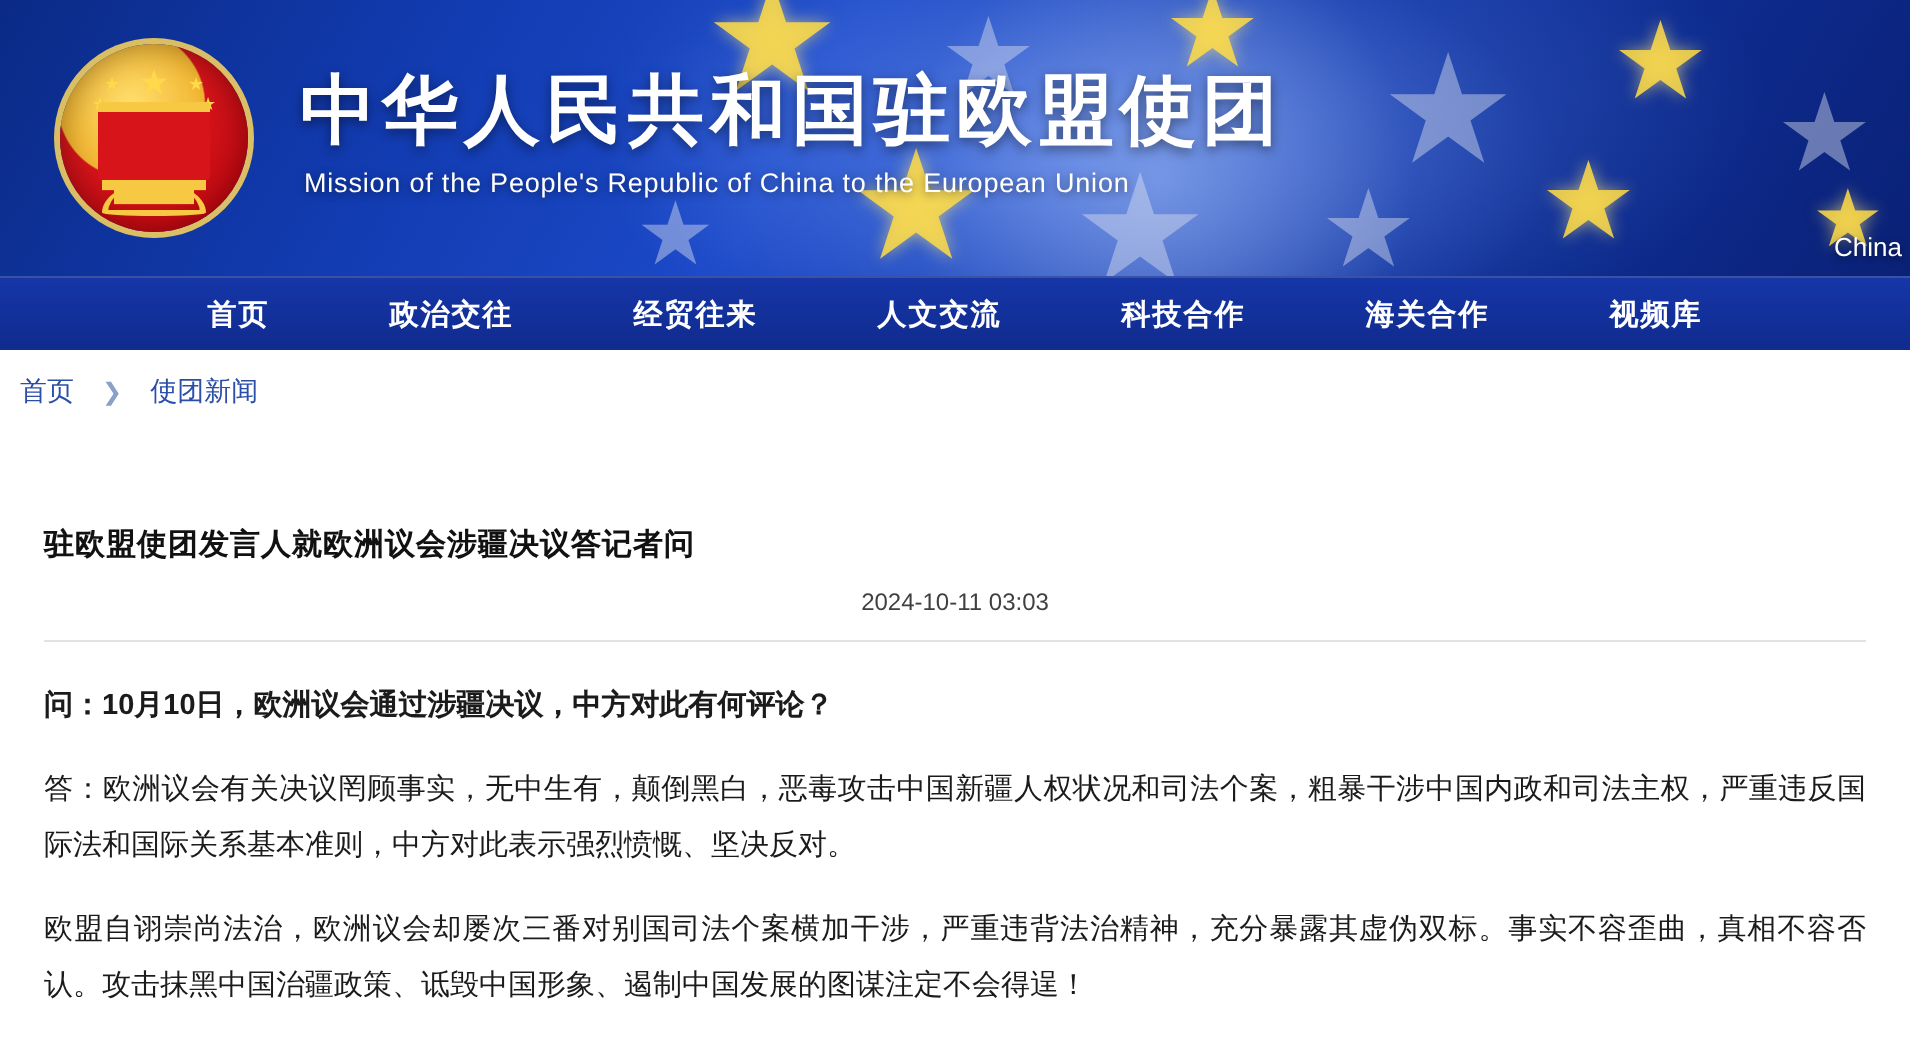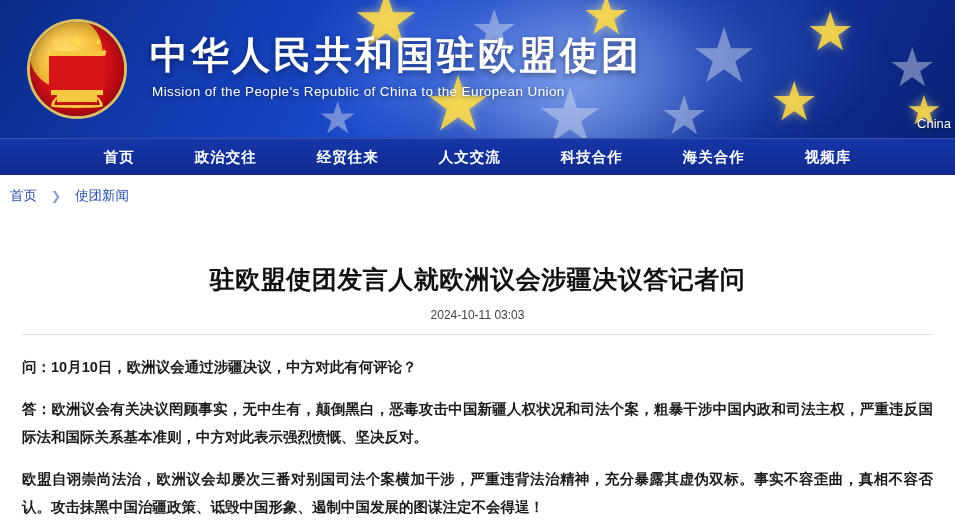--- a/index.html
+++ b/index.html
@@ -166,43 +166,42 @@
     color: #8aa0c8;
     margin: 0 14px;
     font-size: 12px;
   }
 
   
   .article {
     padding: 0 22px;
   }
   .art-title {
-    text-align: center;
-    font-size: 25px;
+    font-size: 15px;
     font-weight: bold;
     color: #111;
     padding-top: 46px;
     letter-spacing: 0.5px;
   }
   .art-date {
     text-align: center;
     font-size: 12px;
     color: #404040;
     padding-top: 12px;
     padding-bottom: 12px;
     border-bottom: 1px solid #e2e2e2;
   }
   .art-body {
     padding-top: 18px;
     font-size: 14.5px;
     line-height: 28px;
     color: #1b1b1b;
     text-align: justify;
   }
-  .art-body p { margin: 0 0 14px 0; font-weight: bold; }
+  .art-body p { margin: 0 0 14px 0; }
   .art-body p.q { font-weight: bold; }
 </style>
 </head>
 <body>
 
 <div class="banner">
   <div class="glow"></div>
   <div class="sheen"></div>
 
   <span class="star huge" style="left:352px; top:-18px;">★</span>

